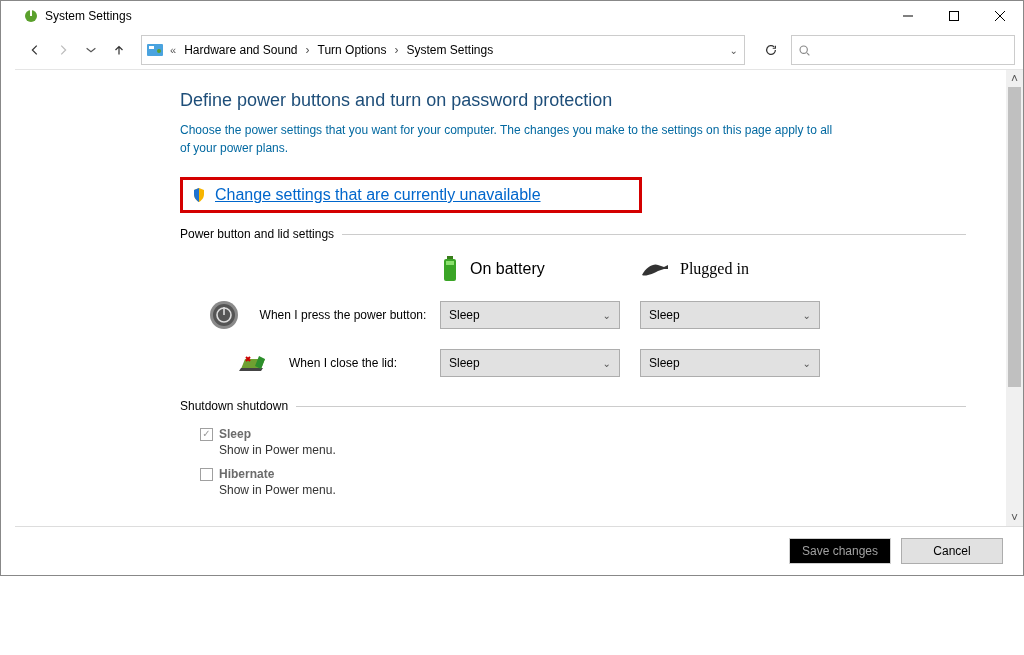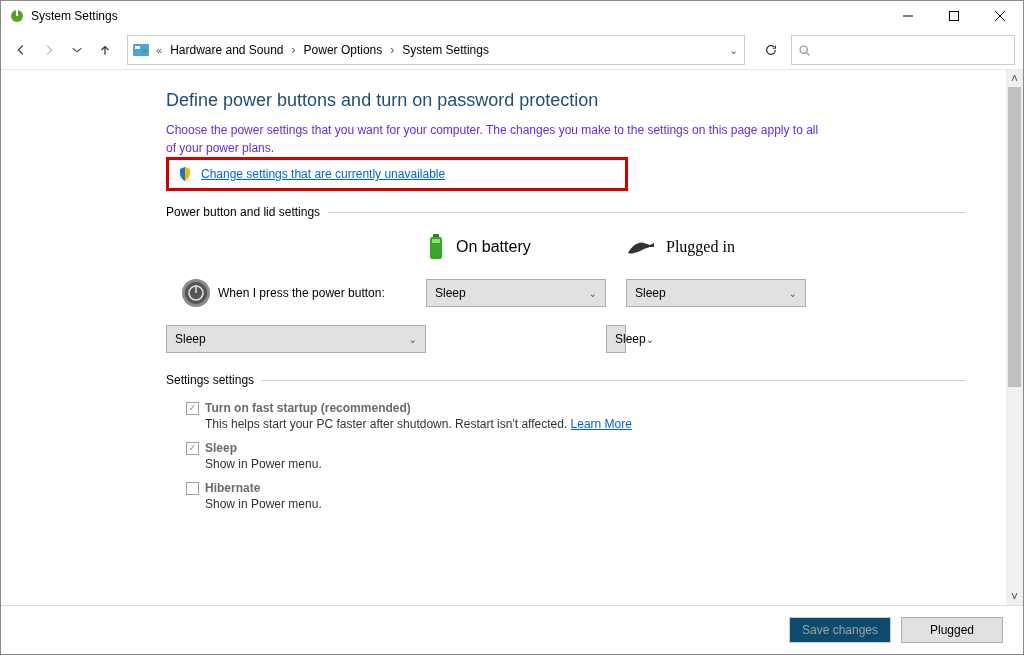--- a/index.html
+++ b/index.html
@@ -1,16 +1,16 @@
 <!DOCTYPE html>
 <html><head>
 <meta charset="utf-8">
 <style>
   html,body{margin:0;padding:0;font-family:"Segoe UI",Arial,sans-serif;font-size:12px;color:#000;background:#fff;width:1024px;height:655px;overflow:hidden;}
-  .window{width:1024px;height:655px;border:1px solid #888;box-sizing:border-box;display:flex;flex-direction:column;background:#fff;}
+  .window{width:1024px;height:576px;border:1px solid #888;box-sizing:border-box;display:flex;flex-direction:column;background:#fff;padding-left:14px;}
   
   .titlebar{height:30px;display:flex;align-items:center;}
   .titlebar .app-icon{width:16px;height:16px;margin-left:8px;margin-right:6px;}
   .titlebar .title{flex:0 0 auto;font-size:12px;color:#000;}
   .titlebar .spacer{flex:1;}
   .win-btn{width:46px;height:30px;display:flex;align-items:center;justify-content:center;}
   .win-btn svg{width:10px;height:10px;stroke:#000;}
   
   .navbar{height:38px;display:flex;align-items:center;padding:0 8px;gap:4px;}
   .nav-arrow{width:24px;height:24px;display:flex;align-items:center;justify-content:center;color:#555;}
@@ -27,49 +27,49 @@
   .search-box svg{width:13px;height:13px;margin-right:8px;}
   .search-box input{border:none;outline:none;flex:1;font-size:12px;color:#666;background:transparent;}
   
   .content-wrap{flex:1;display:flex;overflow:hidden;border-top:1px solid #e5e5e5;}
   .content{flex:1;overflow:hidden;padding-left:165px;padding-right:40px;padding-top:20px;position:relative;}
   .scrollbar{width:17px;background:#f0f0f0;position:relative;}
   .scroll-up,.scroll-down{height:17px;display:flex;align-items:center;justify-content:center;color:#555;}
   .scroll-thumb{position:absolute;top:17px;left:2px;right:2px;height:300px;background:#c0c0c0;}
   
   h1{font-size:18px;font-weight:400;color:#1e4e79;margin:0 0 10px 0;}
-  .subtitle{font-size:12px;color:#6d28d9;line-height:1.5;margin-bottom:0;max-width:660px;}
+  .subtitle{font-size:12px;color:#0369a1;line-height:1.5;margin-bottom:20px;max-width:660px;}
   .highlight-box{border:3px solid #d40000;padding:6px 8px;width:440px;margin-bottom:14px;display:flex;align-items:center;gap:8px;}
   .shield{width:16px;height:16px;}
-  .link{color:#0066cc;text-decoration:underline;font-size:12px;}
+  .link{color:#0066cc;text-decoration:underline;font-size:16px;}
   
   .section{margin-bottom:20px;}
   .section-label{font-size:12px;color:#000;position:relative;display:flex;align-items:center;margin-bottom:14px;}
   .section-label .line{flex:1;height:1px;background:#ccc;margin-left:8px;}
   
   .grid{display:grid;grid-template-columns:260px 180px 20px 180px;align-items:center;row-gap:16px;}
   .col-head{display:flex;align-items:center;gap:10px;font-size:16px;}
   .col-head.c1{grid-column:2;}
   .col-head.c2{grid-column:4;font-family:Liberation Serif, serif;}
-  .row-label{display:flex;align-items:center;gap:6px;padding-left:14px;}
+  .row-label{display:flex;align-items:center;gap:20px;padding-left:14px;justify-content:center;}
   .row-label svg,.row-label .icon{width:32px;height:32px;flex:0 0 auto;}
   .select{height:26px;border:1px solid #adadad;background:#e1e1e1;display:flex;align-items:center;justify-content:space-between;padding:0 8px;font-size:12px;color:#000;}
   .select .chev{font-size:10px;color:#555;}
   
   .shut-list{padding-left:20px;}
   .shut-item{margin-bottom:10px;}
   .shut-head{display:flex;align-items:center;gap:6px;}
   .chk{width:13px;height:13px;border:1px solid #a0a0a0;box-sizing:border-box;display:flex;align-items:center;justify-content:center;background:#fff;}
   .chk.checked::after{content:"✓";font-size:10px;color:#9a9a9a;line-height:1;}
   .chk-label{font-weight:700;color:#6b6b6b;font-size:12px;}
   .chk-desc{margin-left:19px;font-size:12px;color:#333;margin-top:2px;}
   
   .footer{height:48px;border-top:1px solid #ddd;display:flex;align-items:center;justify-content:flex-end;gap:10px;padding-right:20px;}
   .btn{min-width:100px;height:24px;border:1px solid #adadad;background:#e1e1e1;display:flex;align-items:center;justify-content:center;font-size:12px;}
-  .btn.disabled{color:#a0a0a0;background:#0c4a6e;border-color:#cfcfcf;}
+  .btn.disabled{color:#a0a0a0;background:#000000;border-color:#cfcfcf;}
 </style>
 </head>
 <body>
 
 <div class="window">
 
   <div class="titlebar">
     <svg class="app-icon" viewBox="0 0 16 16">
         <circle cx="8" cy="8" r="6" fill="#5aa02c"></circle>
         <rect x="7" y="2" width="2" height="6" fill="#fff"></rect>
@@ -118,21 +118,21 @@
 
     <div class="crumb-box">
       <svg class="cp-icon" viewBox="0 0 18 18">
           <rect x="1" y="3" width="16" height="12" rx="1" fill="#4aa3df"></rect>
           <rect x="3" y="5" width="5" height="3" fill="#fff"></rect>
           <circle cx="13" cy="10" r="2" fill="#5aa02c"></circle>
         </svg>
       <span class="dbl-chev">«</span>
       <span class="crumb-item">Hardware and Sound</span>
       <span class="crumb-sep">›</span>
-      <span class="crumb-item">Power Options</span>
+      <span class="crumb-item">Turn Options</span>
       <span class="crumb-sep">›</span>
       <span class="crumb-item">System Settings</span>
       <div class="flex"></div>
       <span class="crumb-sep" style="font-size:10px;">⌄</span>
     </div>
 
     <div class="refresh-box">
         <svg viewBox="0 0 16 16" width="14" height="14" fill="none" stroke="#333" stroke-width="1.4">
           <path d="M13 8a5 5 0 1 1-1.5-3.5M13 3v3h-3"></path>
         </svg>
@@ -197,48 +197,50 @@
           <div class="select">
               <span>Sleep</span>
               <span class="chev">⌄</span>
             </div>
           <div></div>
           <div class="select">
               <span>Sleep</span>
               <span class="chev">⌄</span>
             </div>
 
+          <div class="row-label">
+            <svg class="icon" viewBox="0 0 32 32">
+                <path d="M4 22h20l4-10H8Z" fill="#6fa031"></path>
+                <path d="M2 24h22l2-3H4Z" fill="#444"></path>
+                <path d="M22 9l6 3-4 10-6-3Z" fill="#2d8f2d"></path>
+                <path d="M9 10l4 4M13 10l-4 4" stroke="#c00" stroke-width="2" fill="none"></path>
+              </svg>
+            <span>When I close the lid:</span>
+          </div>
           <div class="select">
               <span>Sleep</span>
               <span class="chev">⌄</span>
             </div>
           <div></div>
           <div class="select">
               <span>Sleep</span>
               <span class="chev">⌄</span>
             </div>
         </div>
       </div>
 
       <div class="section">
         <div class="section-label">
-          <span>Settings settings</span>
+          <span>Shutdown shutdown</span>
           <span class="line"></span>
         </div>
         <div class="shut-list">
           <div class="shut-item">
             <div class="shut-head">
               <span class="chk checked"></span>
-              <span class="chk-label">Turn on fast startup (recommended)</span>
-            </div>
-            <div class="chk-desc"><span>This helps start your PC faster after shutdown. Restart isn't affected.</span> <a href="#" class="link">Learn More</a></div>
-          </div>
-          <div class="shut-item">
-            <div class="shut-head">
-              <span class="chk checked"></span>
               <span class="chk-label">Sleep</span>
             </div>
             <div class="chk-desc">Show in Power menu.</div>
           </div>
           <div class="shut-item">
             <div class="shut-head">
               <span class="chk"></span>
               <span class="chk-label">Hibernate</span>
             </div>
             <div class="chk-desc">Show in Power menu.</div>
@@ -250,16 +252,16 @@
 
     <div class="scrollbar">
       <div class="scroll-up">˄</div>
       <div class="scroll-thumb"></div>
       <div class="scroll-down" style="position:absolute;bottom:0;left:0;right:0;">˅</div>
     </div>
   </div>
 
   <div class="footer">
     <div class="btn disabled">Save changes</div>
-    <div class="btn">Plugged</div>
+    <div class="btn">Cancel</div>
   </div>
 
 </div>
 
 </body></html>

